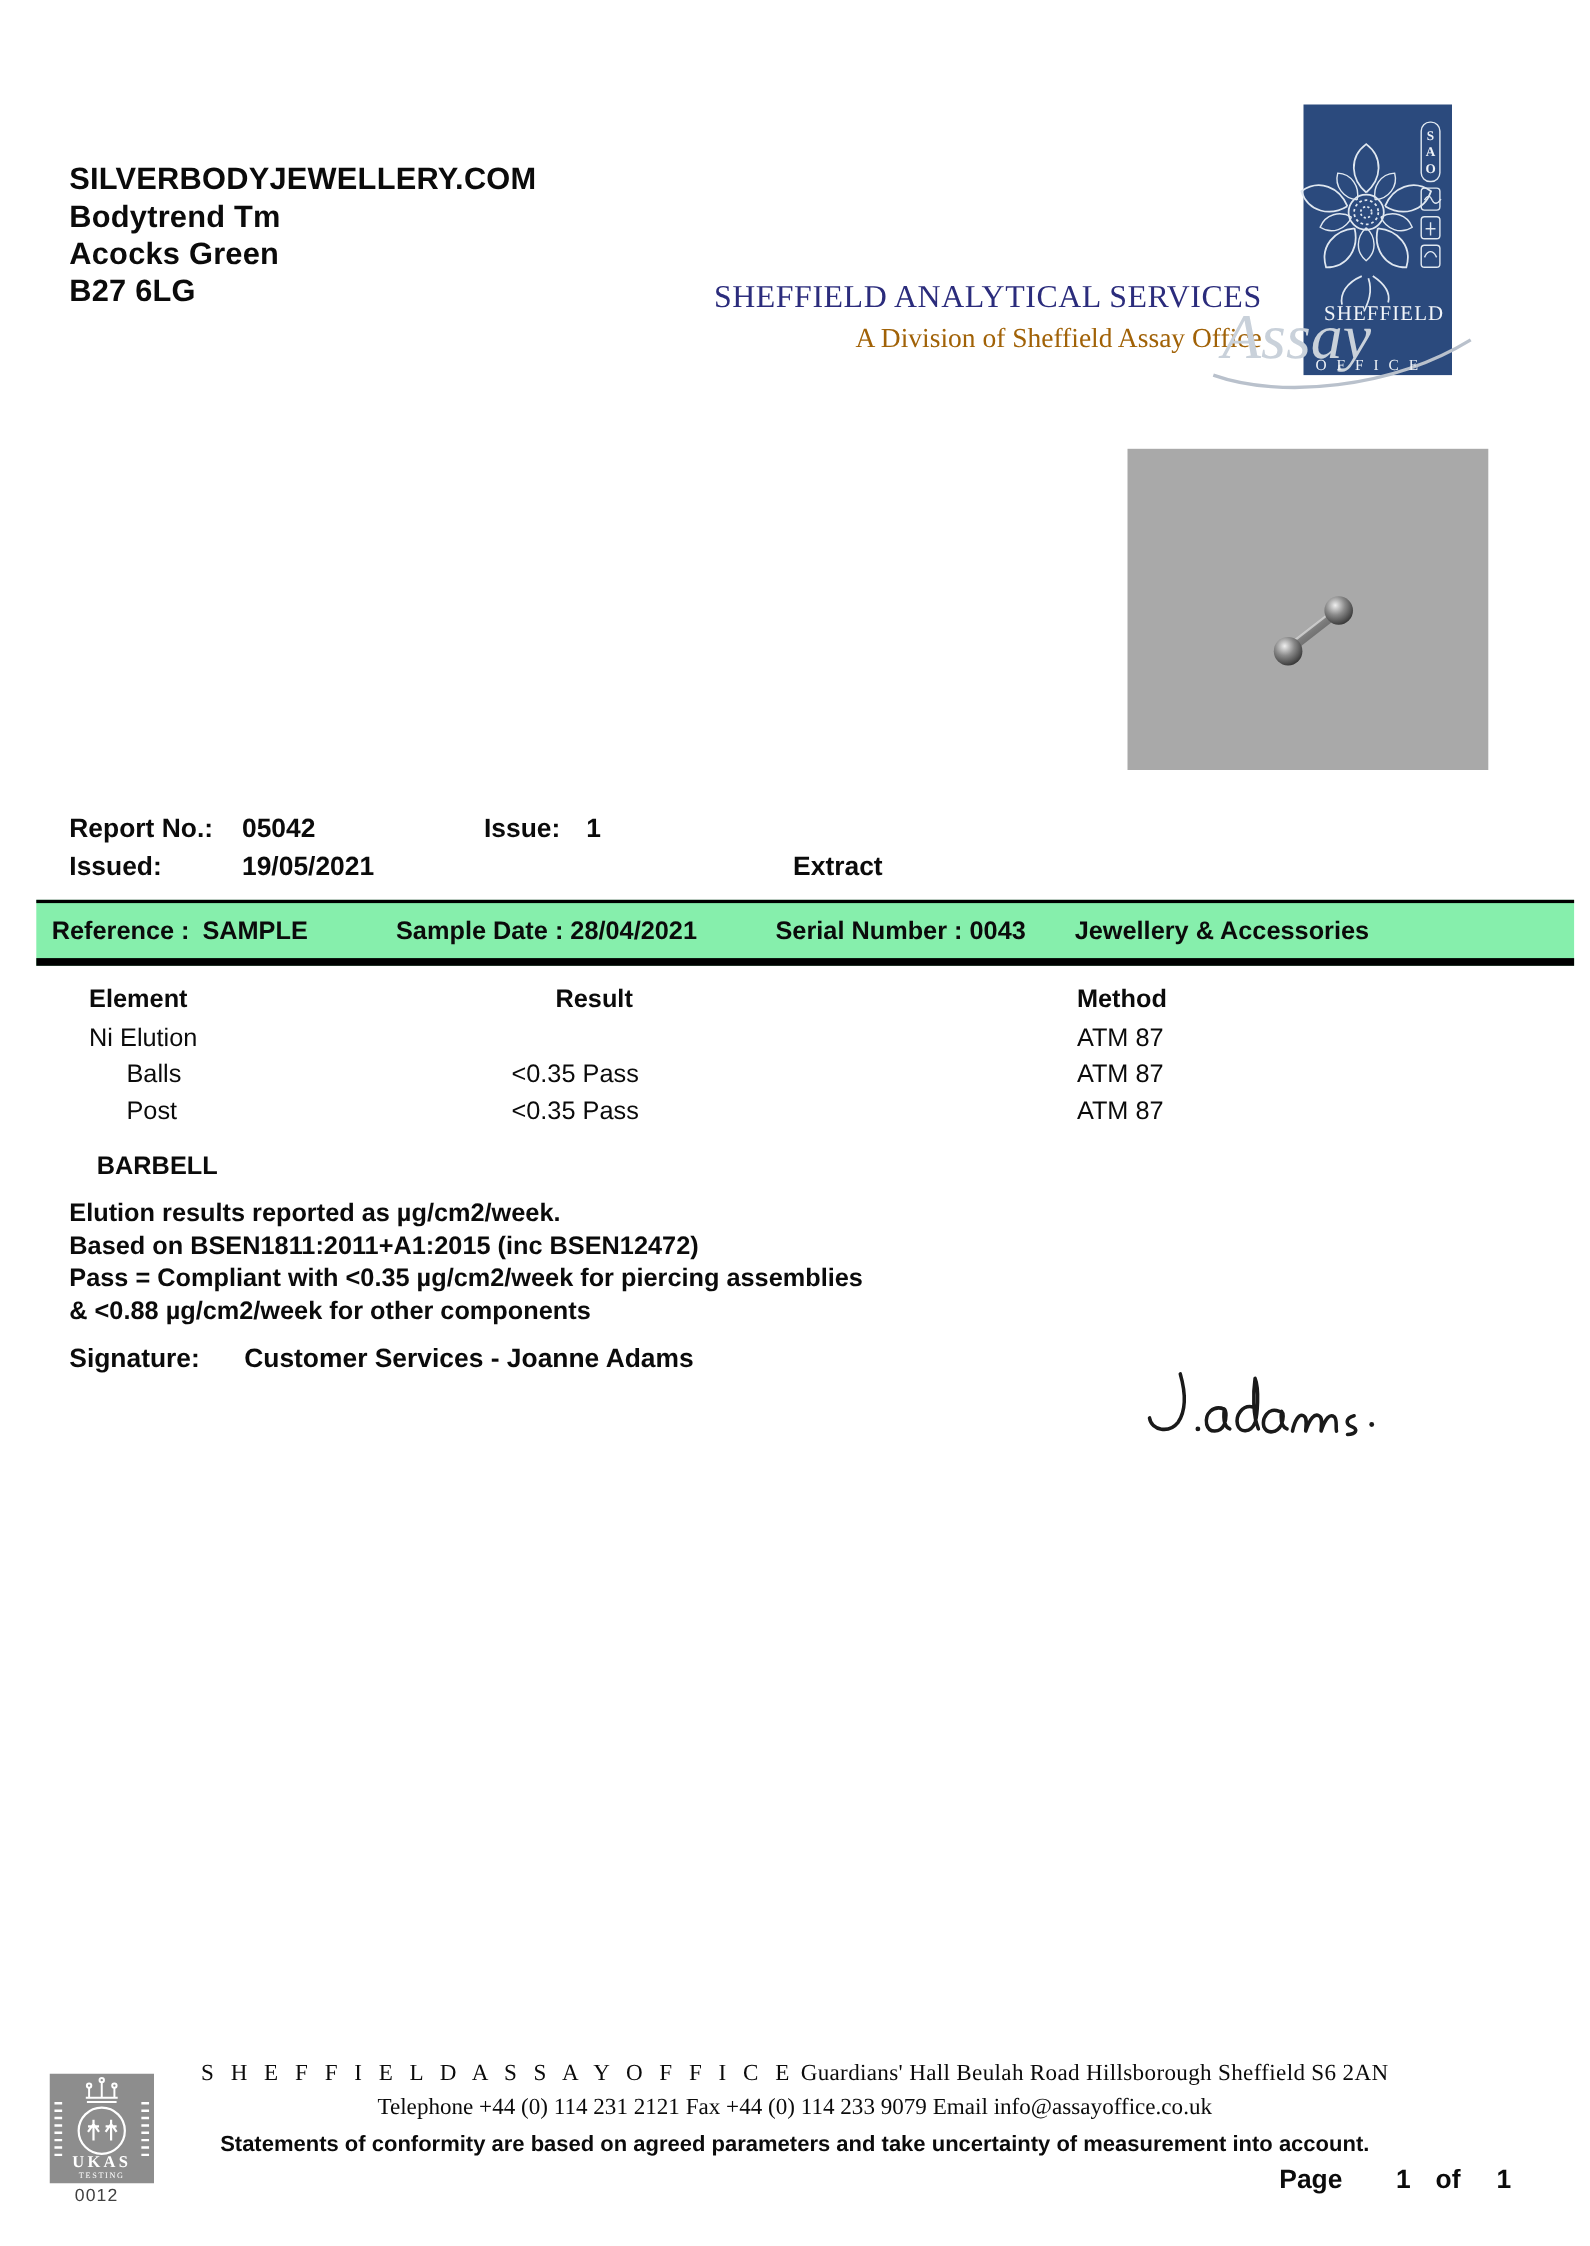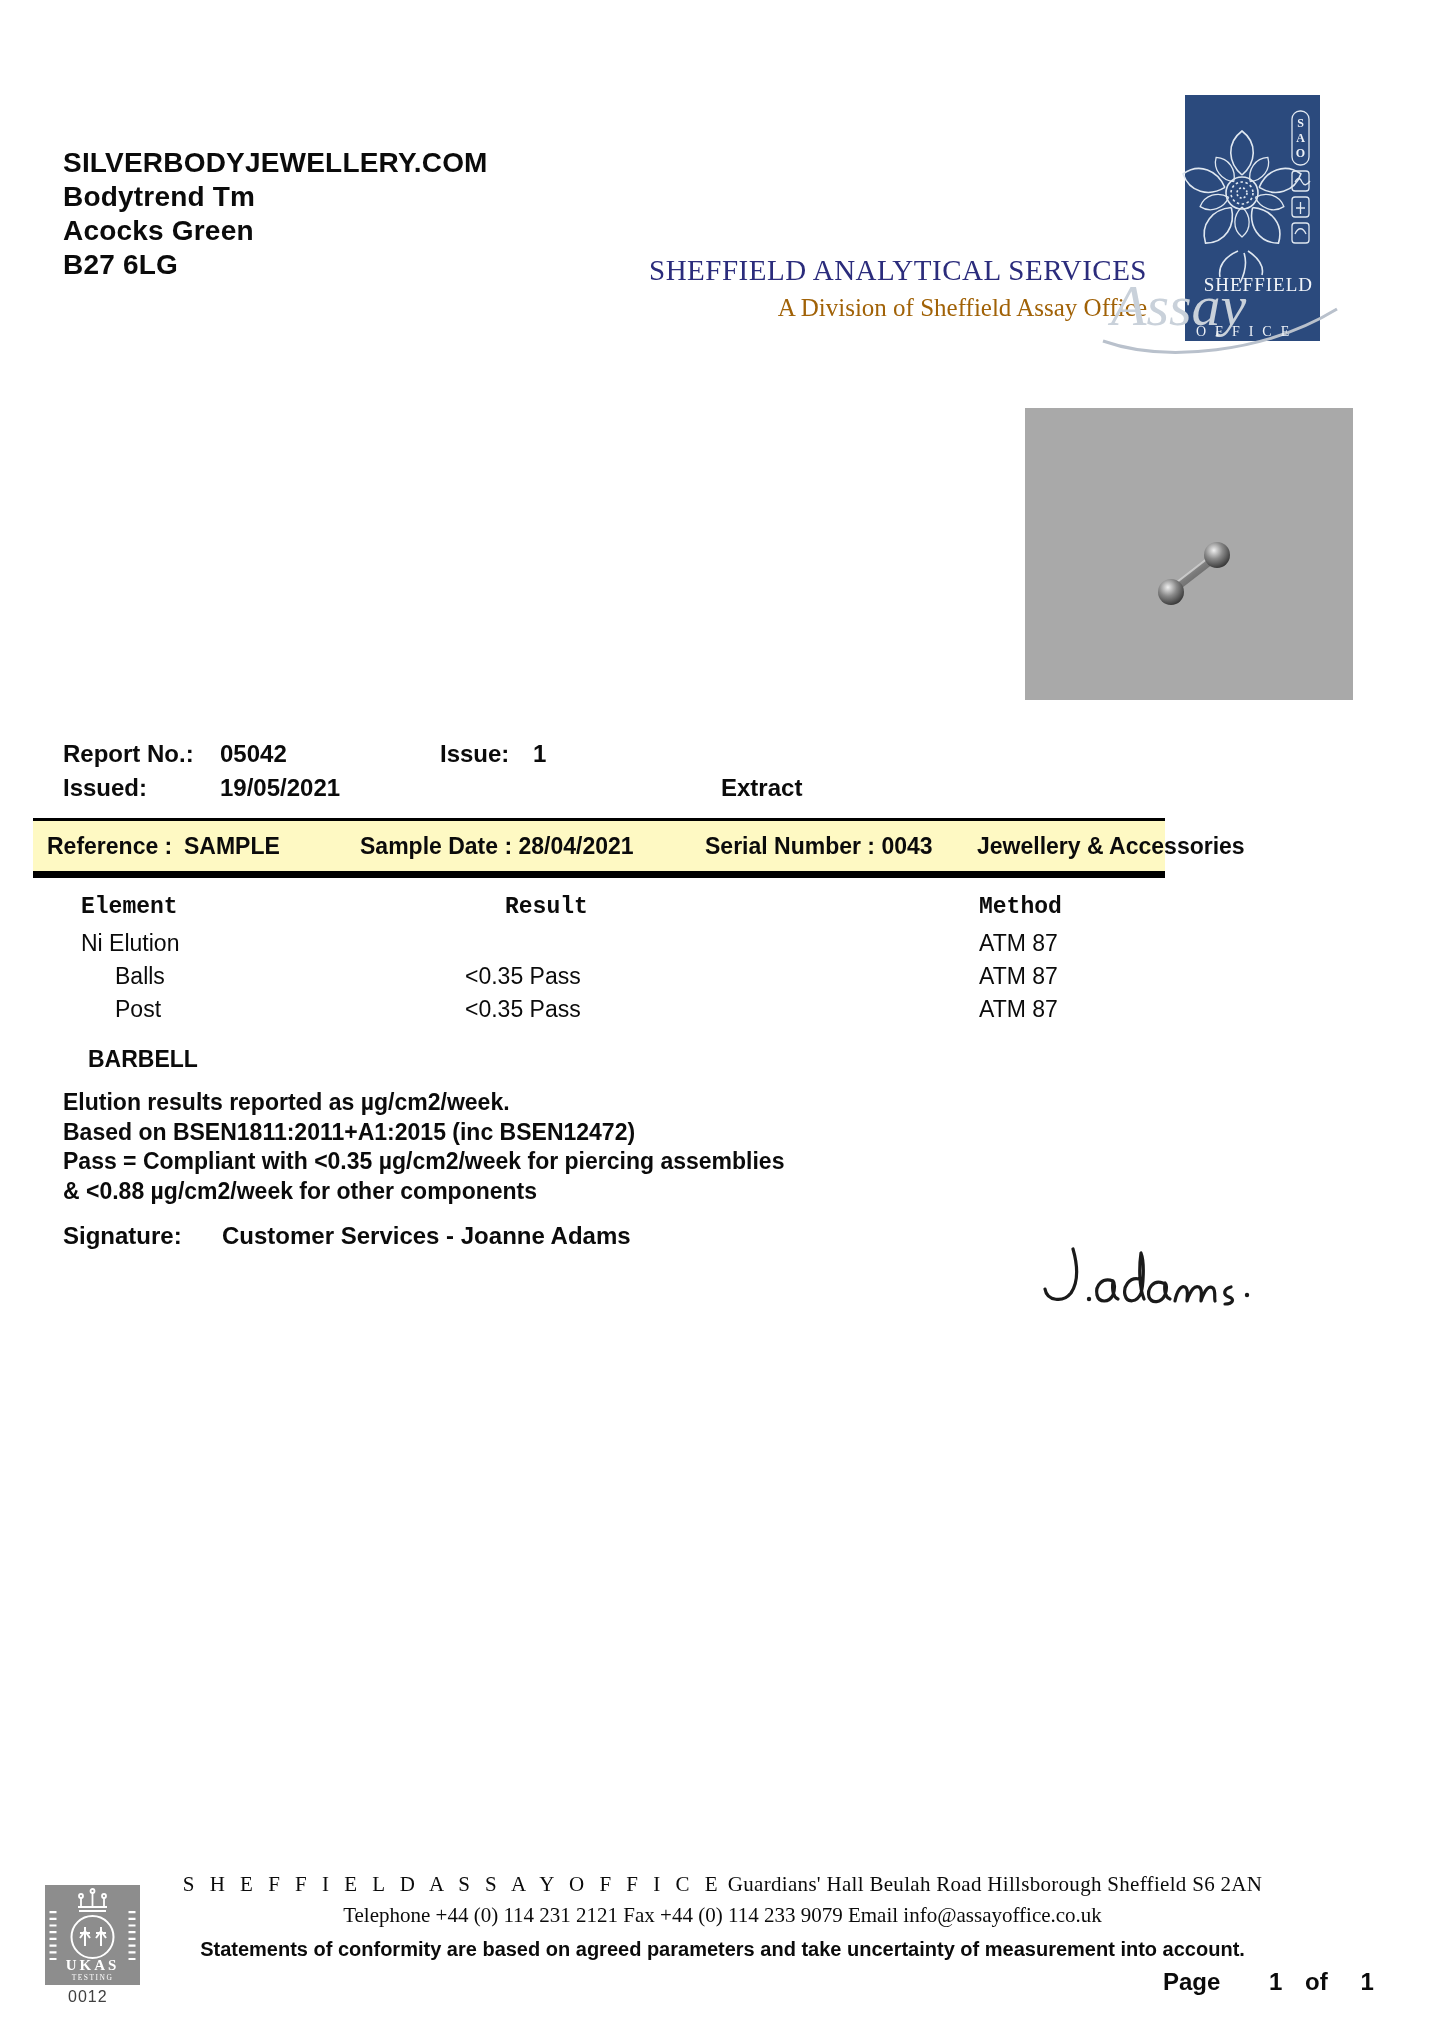--- a/index.html
+++ b/index.html
@@ -13,26 +13,26 @@
   .sender{left:63px;top:146px;font-size:28px;font-weight:bold;line-height:34px;letter-spacing:0.2px;}
   
   .svc-head{right:298px;top:254px;text-align:right;}
   .svc-title{font-family:"Liberation Serif",serif;font-size:29px;color:#2b2c7c;letter-spacing:0.5px;}
   .svc-sub{font-family:"Liberation Serif",serif;font-size:25px;color:#a16207;margin-top:7px;}
   
   .photo{left:1025px;top:408px;width:328px;height:292px;background:#a9a9a9;}
   
   .ri{font-size:24px;font-weight:bold;}
   
-  .refbar{left:33px;top:818px;width:1132px;height:50px;background:#fef9c3;
+  .refbar{left:33px;top:818px;width:1398px;height:50px;background:#86efac;
           border-top:3px solid #000;border-bottom:7px solid #000;}
   .refbar span{position:absolute;top:12px;font-size:23px;font-weight:bold;white-space:nowrap;}
   
   .tbl-txt{font-size:23px;white-space:nowrap;}
-  .hdr{font-weight:bold;font-family:Liberation Mono, monospace;}
+  .hdr{font-weight:bold;}
   
   .notes{left:63px;top:1088px;font-size:23px;font-weight:bold;line-height:29.5px;white-space:nowrap;}
   
   .f-serif{font-family:"Liberation Serif",serif;font-size:21px;white-space:nowrap;}
   .f-center{left:0;right:0;text-align:center;}
   .office-name{letter-spacing:5px;}
   .conformity{font-size:20px;font-weight:bold;}
   .pageline{left:1163px;top:1968px;font-size:24px;font-weight:bold;white-space:nowrap;}
   .pageline span{display:inline-block;}
   .ukas-num{left:68px;top:1988px;font-size:16px;color:#404040;letter-spacing:1px;}

